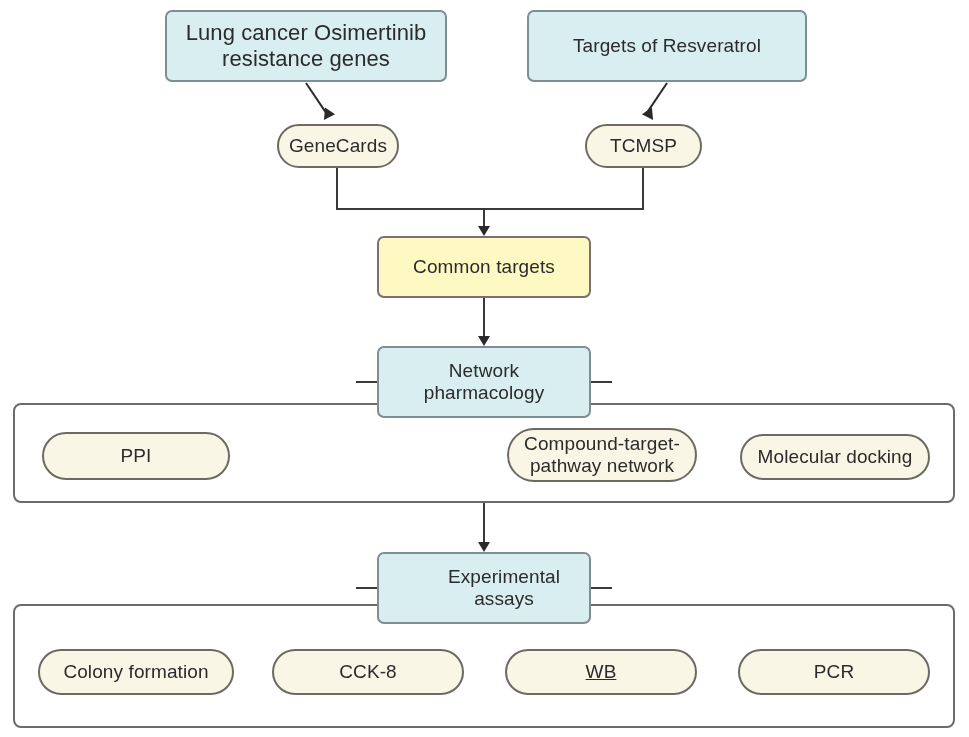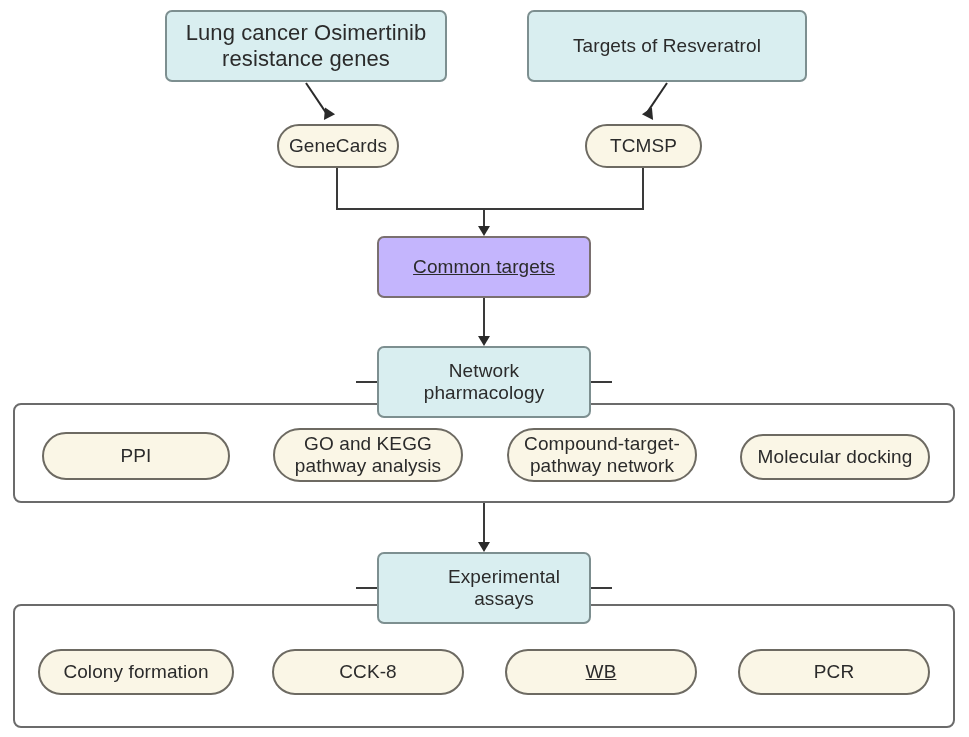--- a/index.html
+++ b/index.html
@@ -34,21 +34,21 @@
   .node .lbl { display: block; white-space: pre-line; }
 
   .rect {
     border-radius: 7px;
   }
   .pill {
     border-radius: 999px;
   }
 
   .fill-blue  { background: #d9eef0; border-color: #7d8f90; }
-  .fill-pink  { background: #c4b5fd; border-color: #7a7070; text-decoration: underline; }
+  .fill-pink  { background: #fef9c3; border-color: #7a7070; }
   .fill-cream { background: #faf6e6; border-color: #6d6a62; }
 
   
   .frame {
     position: absolute;
     box-sizing: border-box;
     border: 2px solid #6b6b6b;
     border-radius: 8px;
     background: #ffffff;
   }
@@ -171,24 +171,20 @@
   </div>
 
   <div class="node rect fill-blue" id="n-exp">
     <span class="lbl">Experimental
 assays</span>
   </div>
 
   <div class="node pill fill-cream" id="n-ppi">
     <span class="lbl">PPI</span>
   </div>
-  <div class="node pill fill-cream" id="n-gokegg">
-    <span class="lbl">GO and KEGG
-pathway analysis</span>
-  </div>
   <div class="node pill fill-cream" id="n-ctp">
     <span class="lbl">Compound-target-
 pathway network</span>
   </div>
   <div class="node pill fill-cream" id="n-dock">
     <span class="lbl">Molecular docking</span>
   </div>
 
   <div class="node pill fill-cream" id="n-colony">
     <span class="lbl">Colony formation</span>

